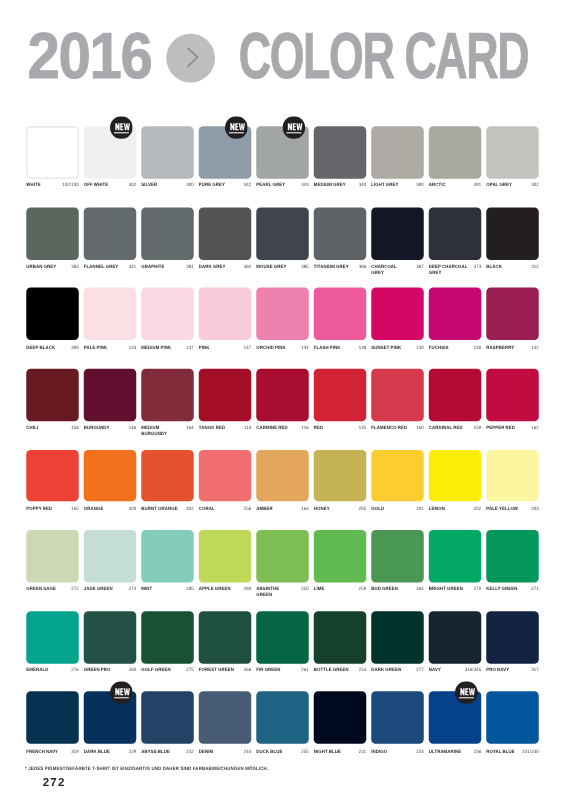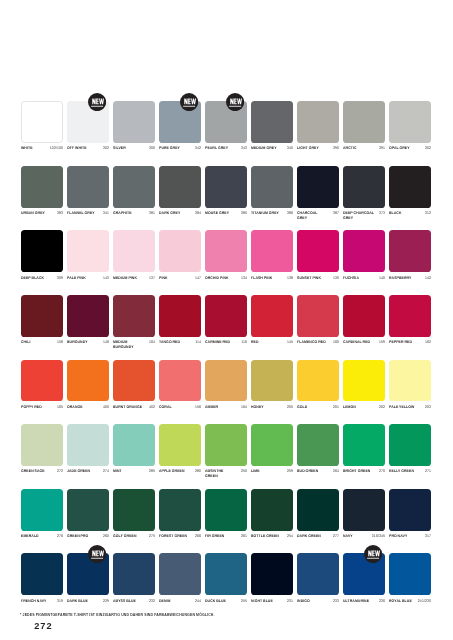--- a/index.html
+++ b/index.html
@@ -73,20 +73,31 @@
     position:absolute;left:34.2px;top:622.3px;
     font-size:9.2px;line-height:9px;font-weight:bold;color:#231f20;
     letter-spacing:1.0px;
   }
 </style>
 </head>
 <body>
 
 <div id="page">
 
+  <div id="header">
+    <div id="title-row">
+      <span class="ttl" id="year">2016</span>
+      <span id="arrow-circle">
+        <svg width="40" height="40" viewBox="0 0 40 40" fill="none" aria-hidden="true">
+          <path d="M17.7 12.1 L25.4 19.0 L17.7 26.3" stroke="#8b8d90" stroke-width="1.45" stroke-linecap="round" stroke-linejoin="round" fill="none"></path>
+        </svg>
+      </span>
+      <span class="ttl" id="title">COLOR CARD</span>
+    </div>
+  </div>
 
   <div id="grid">
       <div class="row">
         <div class="cell" style="left: 0px;">
           <div class="sw bordered" style="background: rgb(255, 255, 255);"></div>
           <div class="lbl">
             <span class="nm">WHITE</span>
             <span class="cd">102/100</span>
           </div>
         </div>

